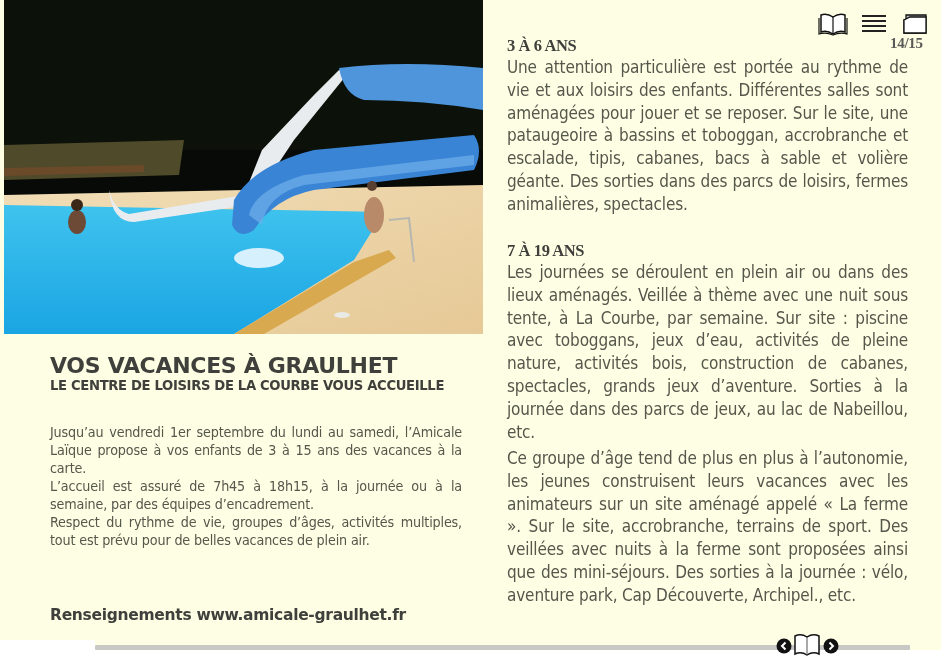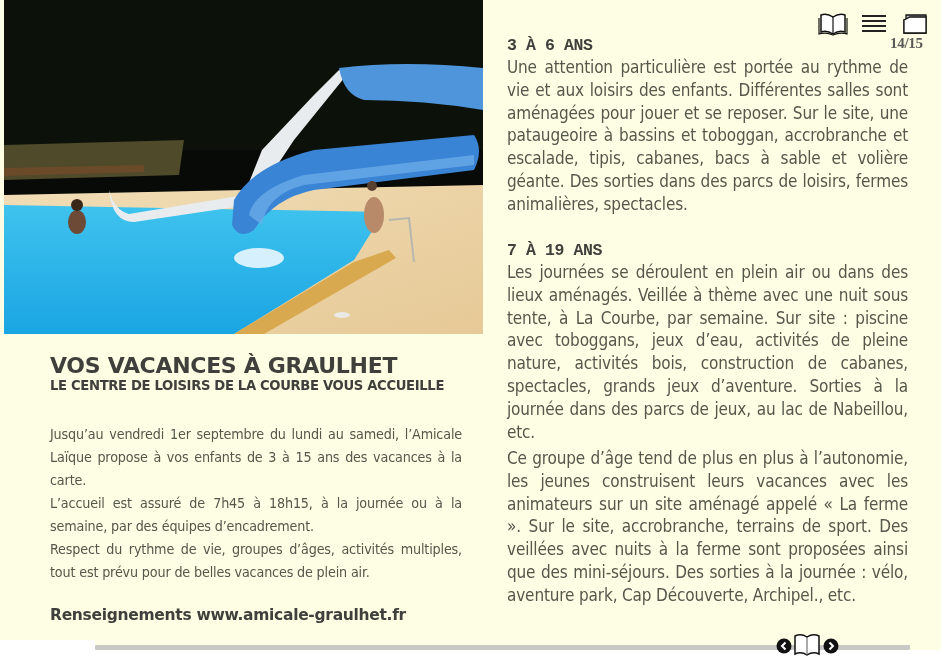--- a/index.html
+++ b/index.html
@@ -24,33 +24,33 @@
       font-family:"DejaVu Sans","Liberation Sans", sans-serif;
       font-weight:bold; font-size:22px; letter-spacing:-0.3px;
       color:#3f403b; margin:0; line-height:22px;
     }
     .subtitle {
       font-family:"DejaVu Sans","Liberation Sans", sans-serif;
       font-weight:bold; font-size:13.2px; letter-spacing:-0.35px;
       color:#3f403b; margin:0; line-height:18px;
     }
     .para {
-      font-size:14.2px; line-height:23px; margin:0; text-align:justify;
+      font-size:14.2px; line-height:18px; margin:0; text-align:justify;
       letter-spacing:-0.15px;
     }
     .p1 { margin-top:28px; }
     .info {
       position:absolute; left:50px; top:606px;
       font-family:"DejaVu Sans","Liberation Sans", sans-serif;
       font-weight:bold; font-size:15.5px; color:#3f403b; letter-spacing:-0.3px;
     }
 
     .right-col { position:absolute; left:507px; width:401px; }
     .section-head {
-      font-family:Liberation Mono, monospace;
+      font-family:Liberation Serif, serif;
       font-weight:bold; font-size:16.5px; color:#3f403b; letter-spacing:-0.4px;
       margin:0; line-height:20px;
     }
     .section-body {
       font-size:17px; line-height:22.8px; margin:0; text-align:justify;
       letter-spacing:-0.15px;
     }
 
     .toolbar { position:absolute; top:12px; left:818px; height:24px; }
     .tb-btn { position:absolute; top:0; width:30px; height:24px; cursor:pointer; }

